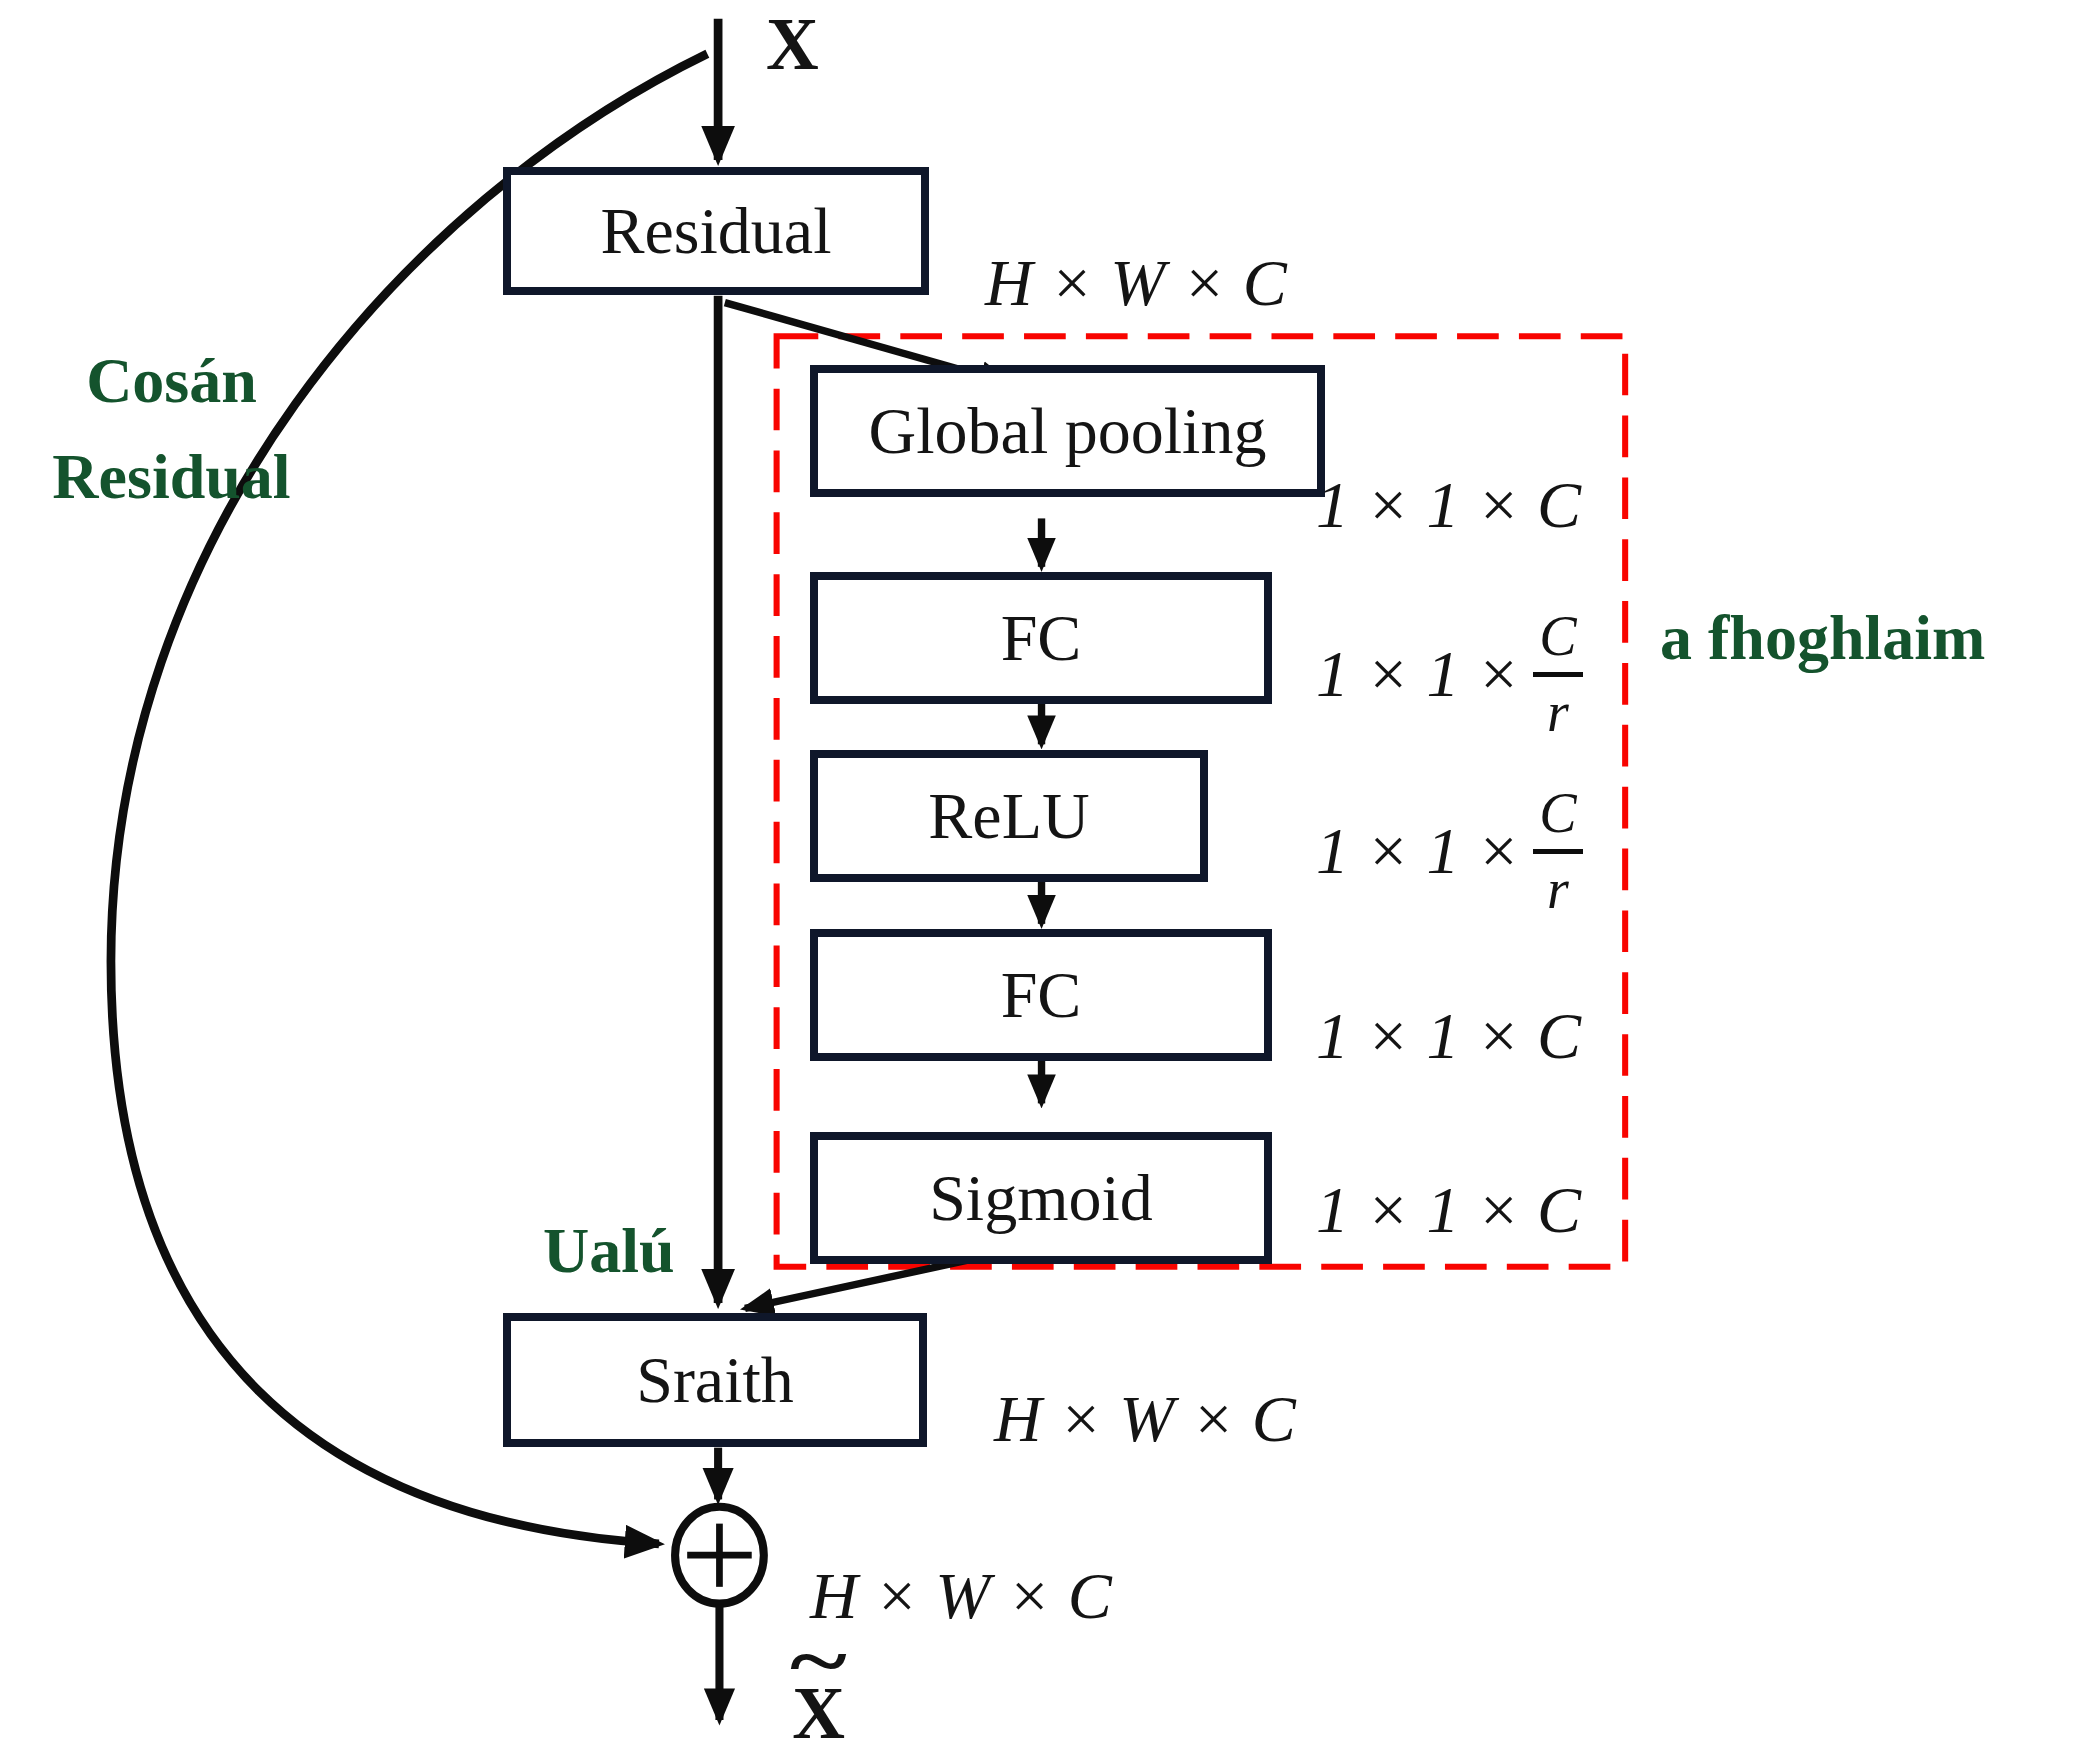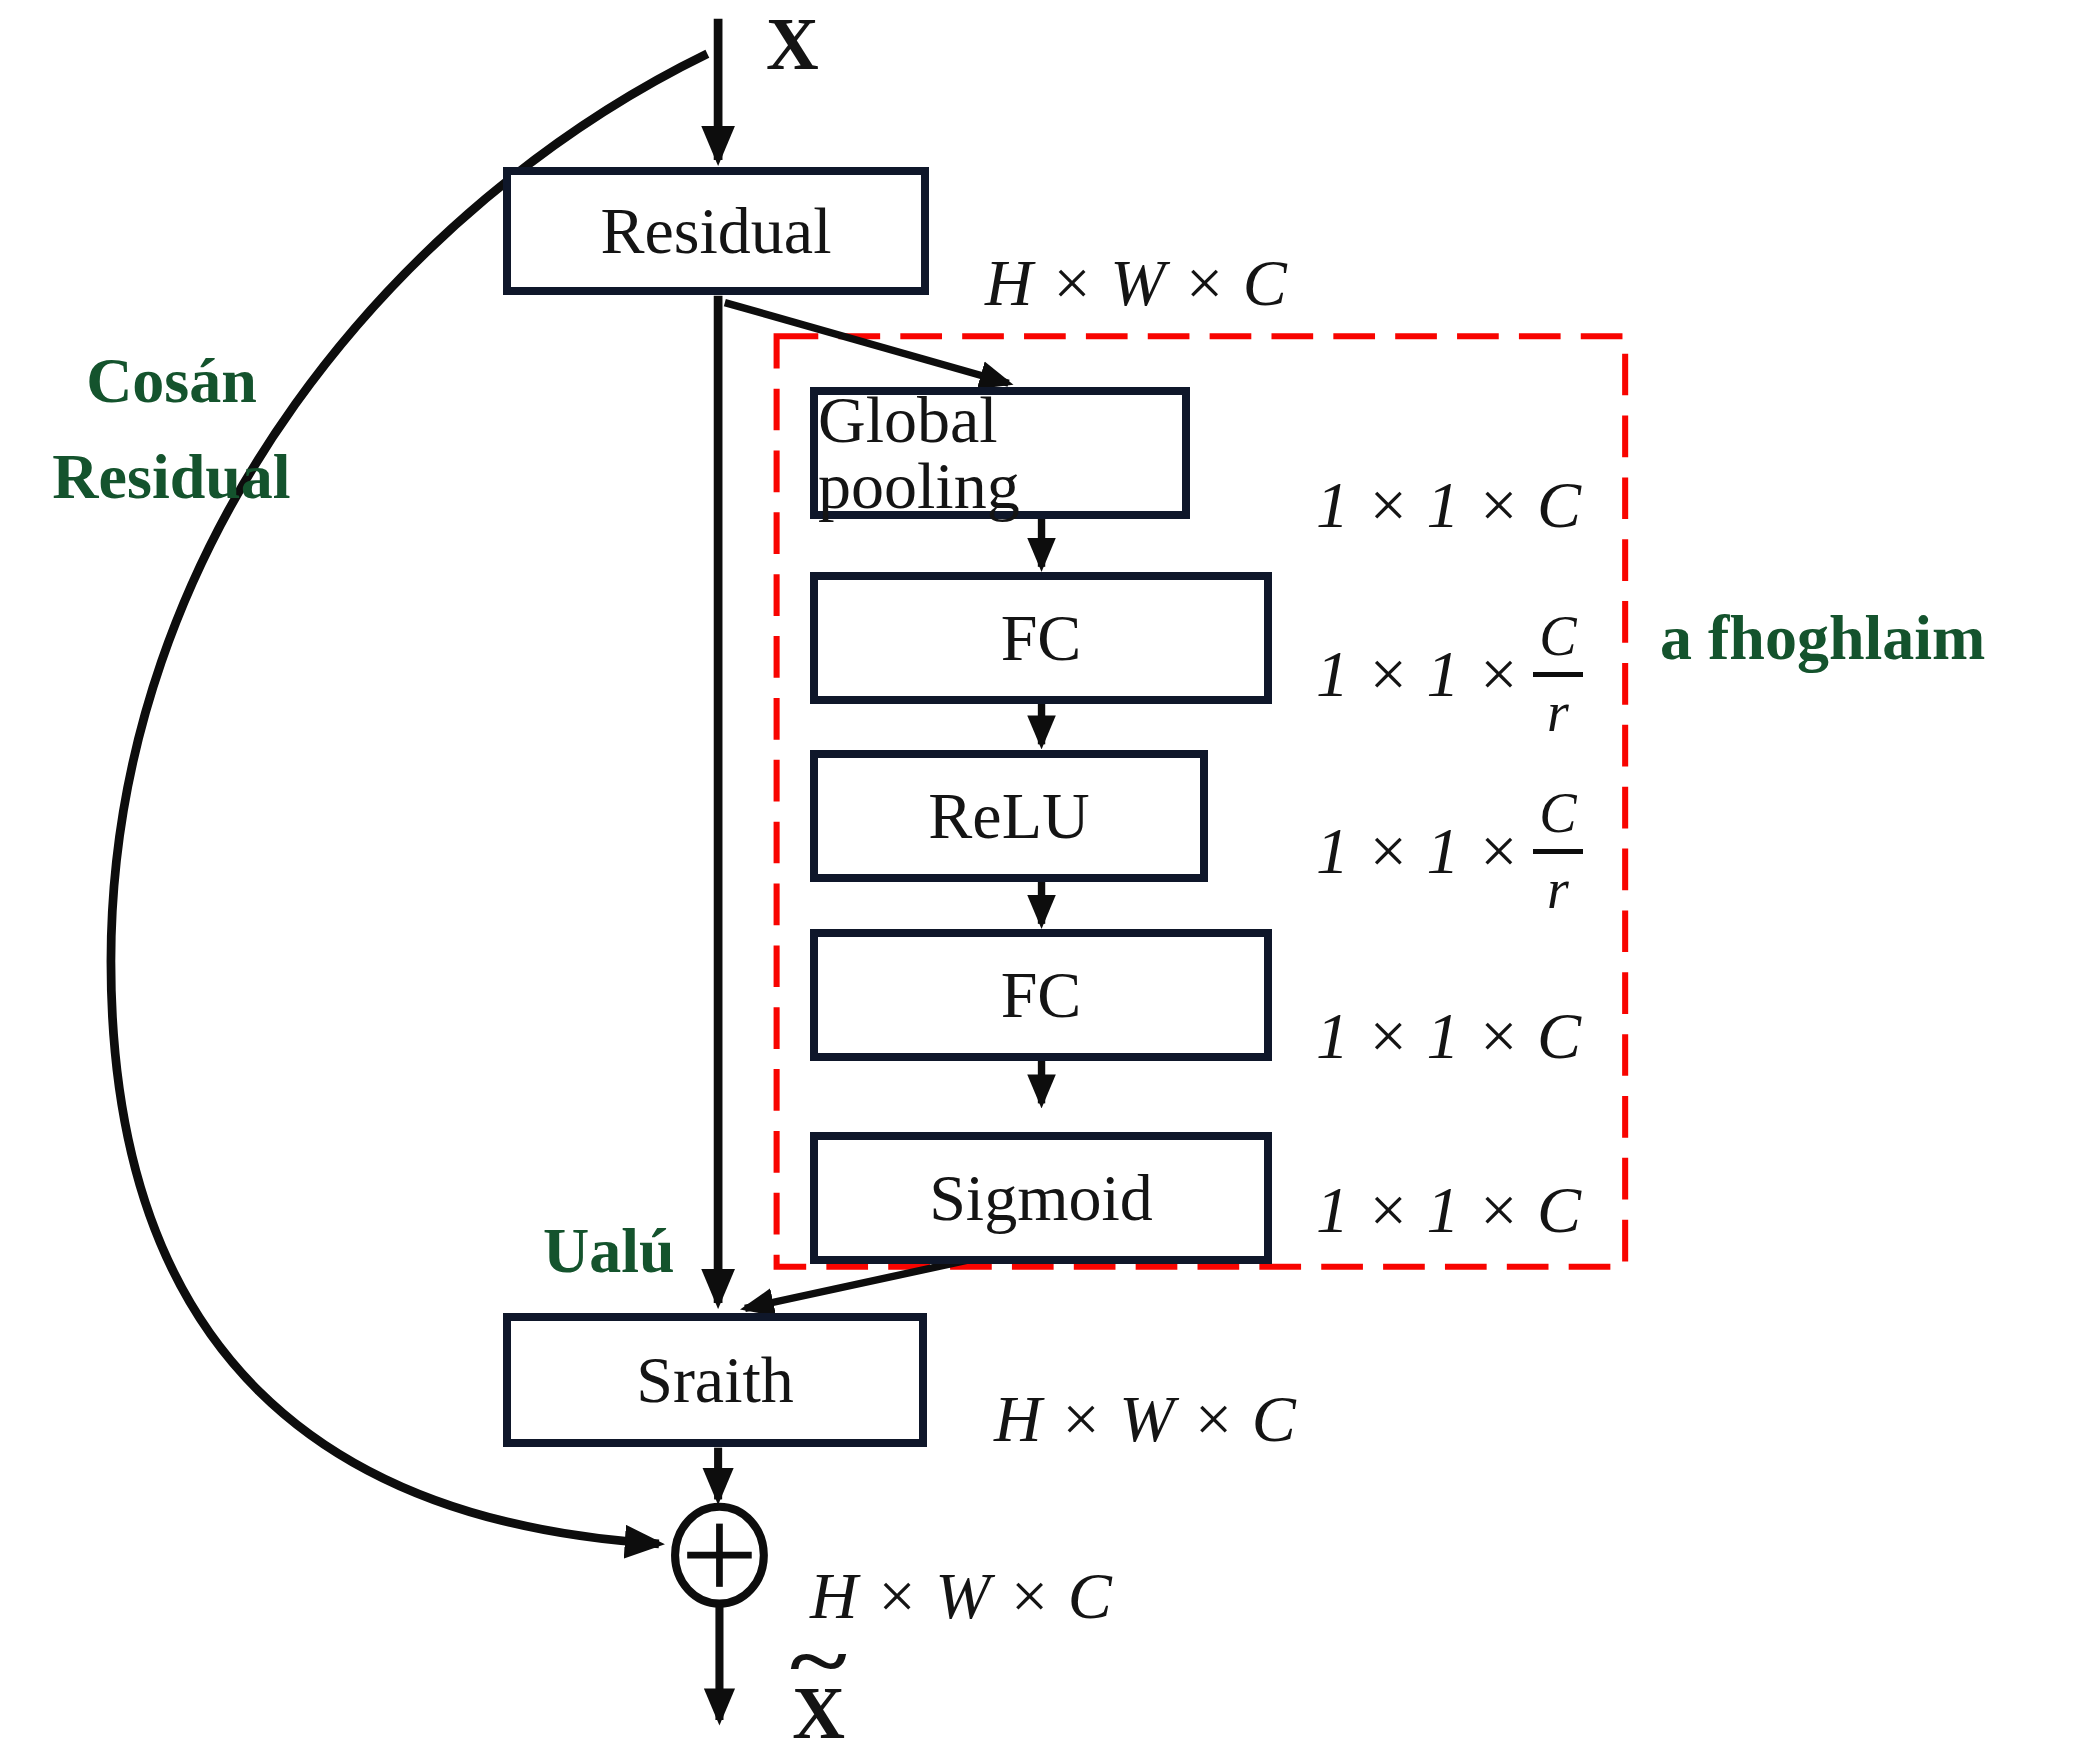--- a/index.html
+++ b/index.html
@@ -68,21 +68,21 @@
   </svg>
 
   <div class="lbl bigvar" style="left:766px;top:8px;">X</div>
 
   <div class="box outer" style="left:503px;top:167px;width:426px;height:128px;">
     <span>Residual</span>
   </div>
 
   <div class="lbl math" style="left:985px;top:245px;">H × W × C</div>
 
-  <div class="box" style="left:810px;top:387px;width:380px;height:132px;">
+  <div class="box" style="left:810px;top:365px;width:515px;height:132px;">
     <span>Global pooling</span>
   </div>
   <div class="box" style="left:810px;top:572px;width:462px;height:132px;">
     <span>FC</span>
   </div>
   <div class="box" style="left:810px;top:750px;width:398px;height:132px;">
     <span>ReLU</span>
   </div>
   <div class="box" style="left:810px;top:929px;width:462px;height:132px;">
     <span>FC</span>

